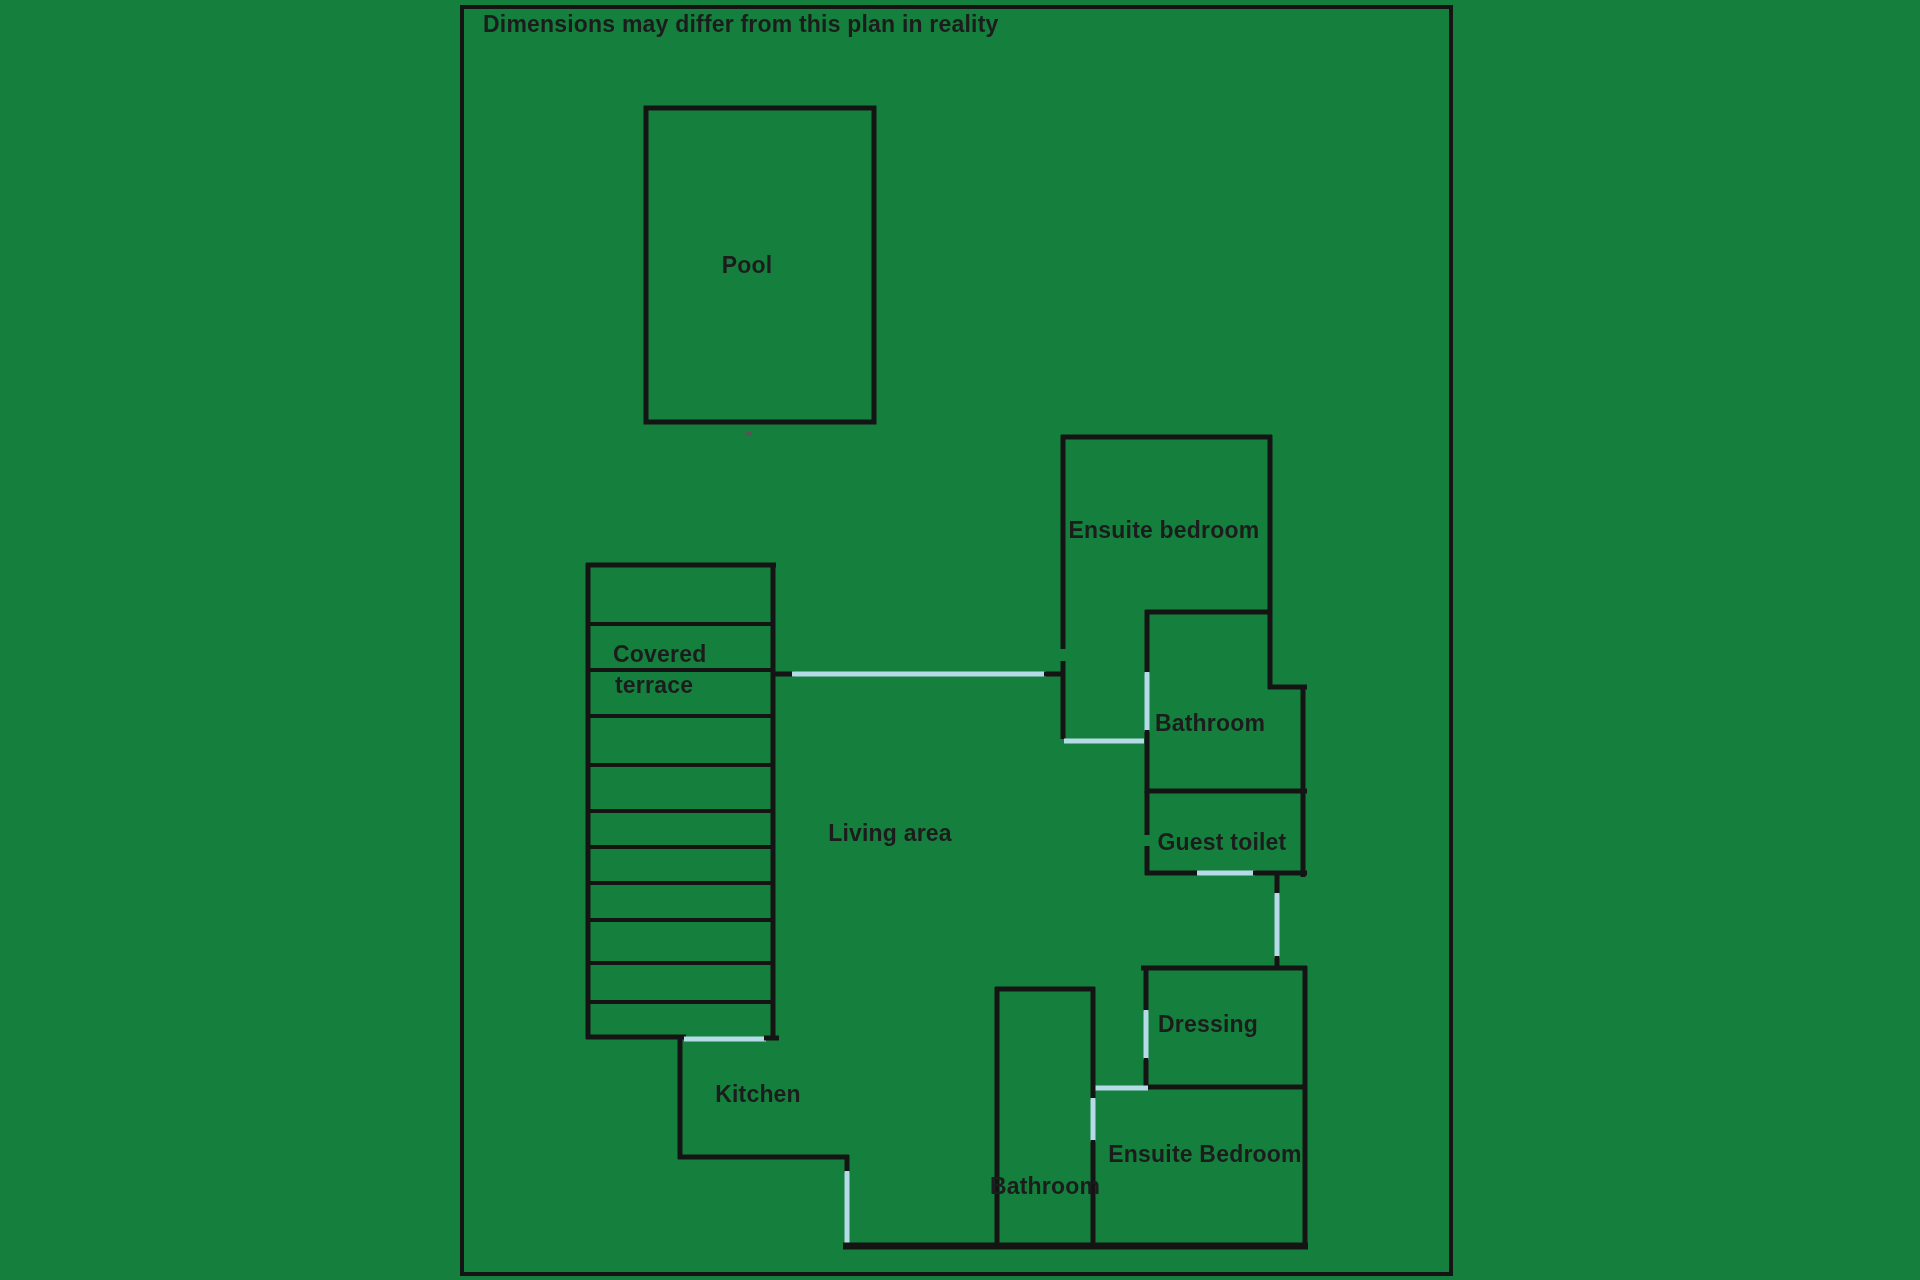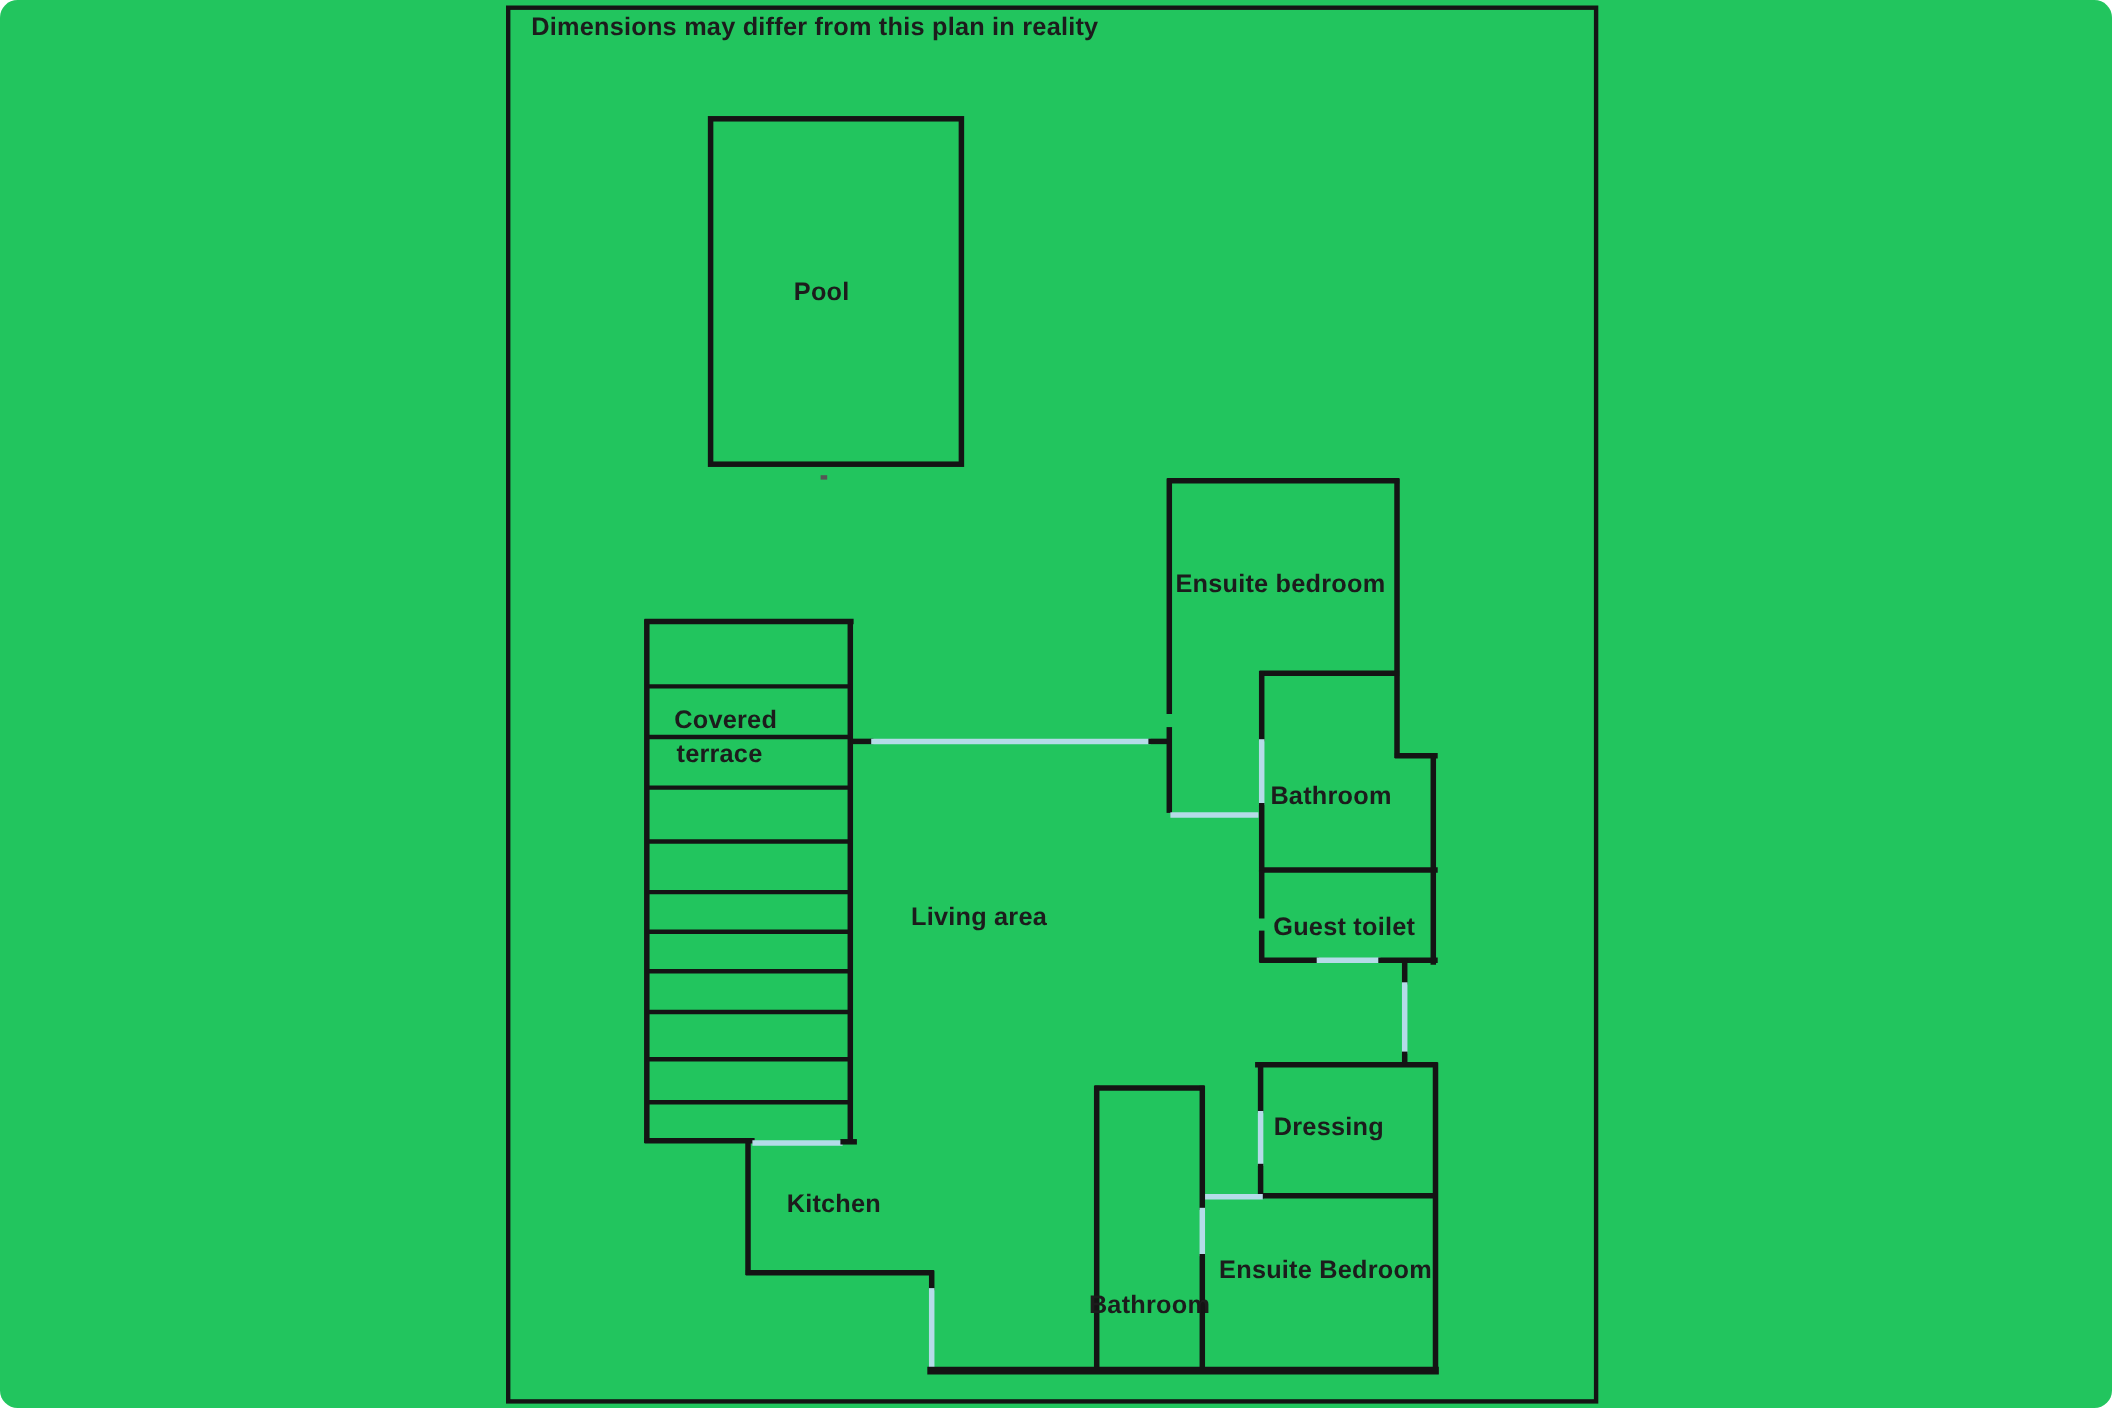--- a/index.html
+++ b/index.html
@@ -1,17 +1,17 @@
 <!DOCTYPE html>
 <html><head>
 <meta charset="utf-8">
 <style>
   html,body{margin:0;padding:0;background:#ffffff;}
-  .stage{position:relative;width:1920px;height:1280px;background:#22c55e;overflow:hidden;
-         font-family:"Liberation Sans", sans-serif;border-radius:16px;}
+  .stage{position:relative;width:1920px;height:1280px;background:#15803d;overflow:hidden;
+         font-family:"Liberation Sans", sans-serif;}
   svg text{font-family:"Liberation Sans", sans-serif;font-weight:600;fill:#1c1c1c;
            font-size:23px;letter-spacing:0.2px;}
   svg .title{font-size:23px;}
   svg line{stroke-linecap:butt;}
   .wall{stroke:#141414;stroke-width:5;}
   .thin{stroke:#141414;stroke-width:4;}
   .thick{stroke:#141414;stroke-width:7;}
   .door{stroke:#b5dbe8;stroke-width:5;}
   .outline{fill:none;stroke:#141414;}
 </style>

